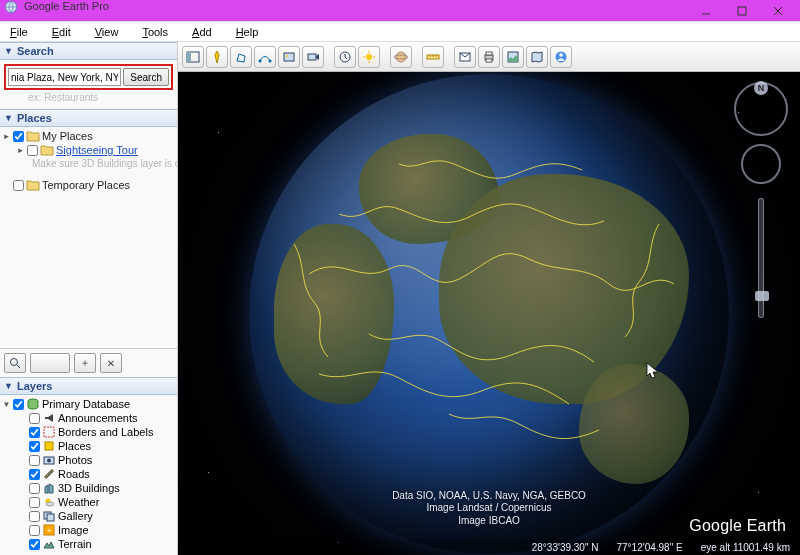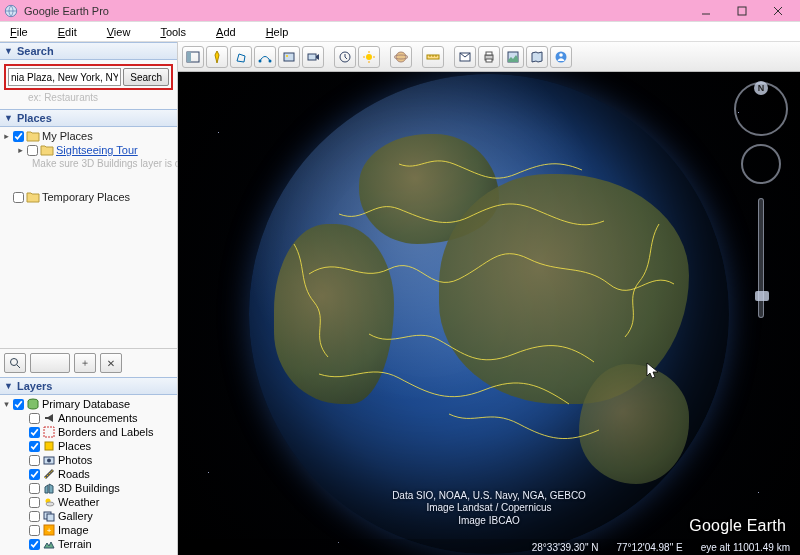--- a/index.html
+++ b/index.html
@@ -1,26 +1,26 @@
 <!DOCTYPE html>
 <html><head>
 <meta charset="utf-8">
 <style>
   * { box-sizing: border-box; margin: 0; padding: 0; font-family: "Segoe UI", Tahoma, Arial, sans-serif; }
   body { width: 800px; height: 555px; overflow: hidden; background: #fff; display: flex; flex-direction: column; font-size: 11px; color: #000; }
 
   
-  .titlebar { height: 22px; background: #f9a8d4; display: flex; align-items: center; padding: 0 4px; border-bottom: 1px solid #ddd; }
+  .titlebar { height: 22px; background: #d946ef; display: flex; align-items: flex-start; padding: 0 4px; border-bottom: 1px solid #ddd; }
   .titlebar .appicon { width: 14px; height: 14px; margin-right: 6px; }
   .titlebar .title { flex: 1; font-size: 11px; color: #333; }
   .winbtn { width: 36px; height: 22px; display: flex; align-items: center; justify-content: center; color: #555; }
   .winbtn svg { display: block; }
 
   
-  .menubar { height: 20px; background: #fff; display: flex; align-items: center; padding: 0 4px; border-bottom: 1px solid #ddd; gap: 18px; }
+  .menubar { height: 20px; background: #fff; display: flex; align-items: center; padding: 0 4px; border-bottom: 1px solid #ddd; gap: 12px; }
   .menubar span { padding: 2px 6px; font-size: 11px; }
   .menubar span u { text-decoration: underline; }
 
   .content { flex: 1; display: flex; min-height: 0; }
 
   
   .sidebar { width: 178px; display: flex; flex-direction: column; background: #f9f9f9; border-right: 1px solid #ccc; }
   .panel-hdr { background: linear-gradient(#f0f5fb,#dbe6f4); border-top: 1px solid #a8c0e0; border-bottom: 1px solid #a8c0e0; color: #2a4a8a; font-weight: bold; font-size: 11px; padding: 2px 4px; display: flex; align-items: center; }
   .panel-hdr .arrow { margin-right: 4px; font-size: 9px; color:#2a4a8a; }
 
@@ -160,21 +160,21 @@
         <span class="ficon">
             <svg width="14" height="12">
               <path d="M1 2h4l1 1h7v8H1z" fill="#f5d77a" stroke="#b89b3d"></path>
             </svg>
           </span>
         <span class="label-link">Sightseeing Tour</span>
       </div>
       <div class="tree-row">
           <span class="hint">Make sure 3D Buildings layer is checked</span>
         </div>
-      <div class="tree-row" style="margin-top:20px">
+      <div class="tree-row" style="margin-top:8px">
         <span class="tw"></span>
         <input type="checkbox" style="">
         <span class="ficon">
             <svg width="14" height="12">
               <path d="M1 2h4l1 1h7v8H1z" fill="#f5d77a" stroke="#b89b3d"></path>
             </svg>
           </span>
         <span>Temporary Places</span>
       </div>
     </div>

